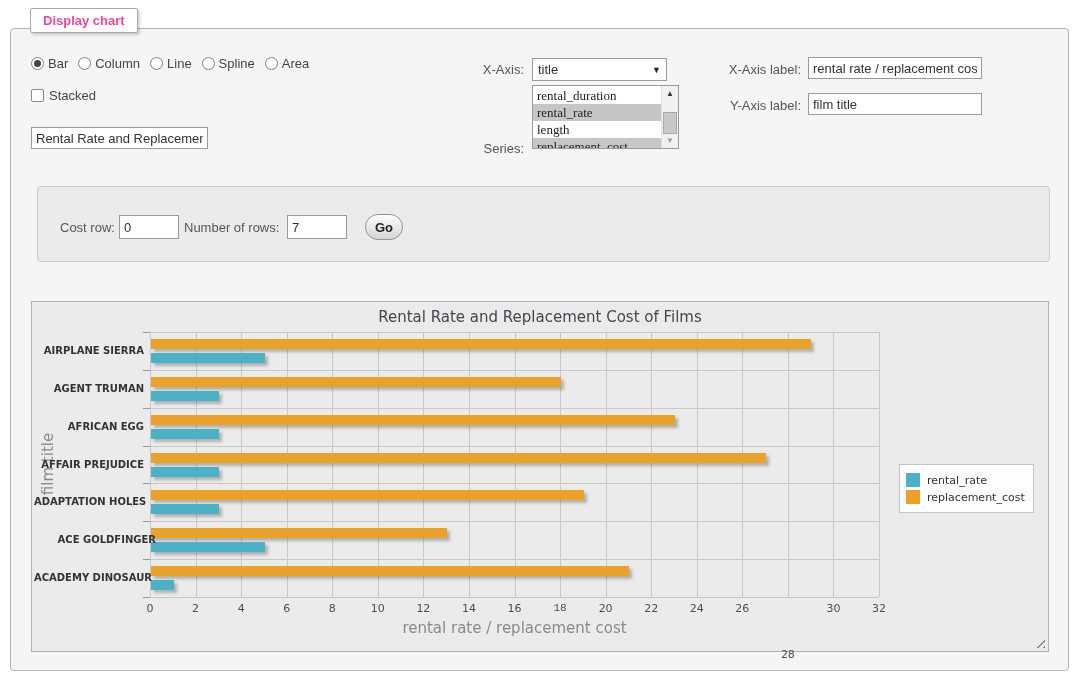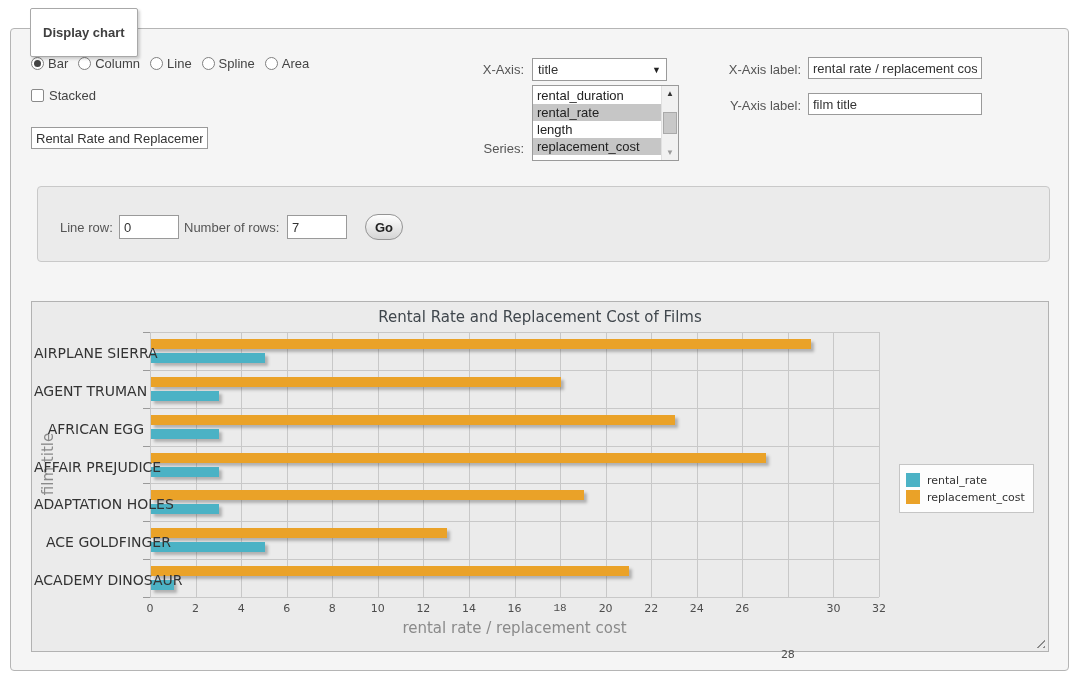--- a/index.html
+++ b/index.html
@@ -8,21 +8,21 @@
     width:1081px; height:681px; position:relative; overflow:hidden;
     background:#ffffff; font-family:"Liberation Sans", sans-serif; font-size:13px; color:#444;
   }
   .fieldset {
     position:absolute; left:10px; top:28px; width:1059px; height:643px;
     border:1px solid #b5b5b5; border-radius:4px; background:#f5f5f5;
   }
   .legendbox {
     position:absolute; left:30px; top:8px; z-index:3;
     background:#ffffff; border:1px solid #a8a8a8; border-radius:2px;
-    padding:16px 12px; font-weight:bold; font-size:13px; color:#404040;
+    padding:4px 12px; font-weight:bold; font-size:13px; color:#ec4899;
     box-shadow:2px 2px 3px rgba(0,0,0,0.18);
   }
   .abs { position:absolute; }
   .flabel { color:#555; font-size:13px; white-space:nowrap; }
   .right { text-align:right; }
 
   
   .radio-item { display:inline-flex; align-items:center; margin-right:10px; cursor:default; }
   .radio {
     width:13px; height:13px; border-radius:50%; border:1px solid #808080; background:#fff;
@@ -86,21 +86,21 @@
   .chart-title {
     position:absolute; left:0; top:6px; width:100%; text-align:center;
     font-size:15px; color:#40474d;
   }
   .plot { position:absolute; left:118px; top:30px; width:729px; height:265px; }
   .gridline-v { position:absolute; top:0; width:1px; height:265px; background:#c8c8c8; }
   .gridline-h { position:absolute; left:0; width:729px; height:1px; background:#c8c8c8; }
   .ytick { position:absolute; width:7px; height:1px; background:#9a9a9a; }
   .bar { position:absolute; box-shadow:3px 3px 3px rgba(70,70,70,0.35); }
   .cat-label {
-    position:absolute; width:110px; text-align:right; font-size:14px; font-weight:400;
+    position:absolute; width:110px; text-align:right; font-size:10px; font-weight:700;
     color:#333; white-space:nowrap;
   }
   .xtick-label { position:absolute; width:30px; text-align:center; font-size:11px; color:#4d4d4d; }
   .xaxis-title {
     position:absolute; left:118px; top:317px; width:729px; text-align:center;
     font-size:15px; color:#8a8a8a;
   }
   .yaxis-title {
     position:absolute; left:16px; top:162px; transform:translate(-50%,-50%) rotate(-90deg);
     font-size:15px; color:#8a8a8a; white-space:nowrap;
@@ -147,21 +147,21 @@
   </div>
 
   <input class="txt abs" style="left: 20px; top: 98px; width: 177px;" value="Rental Rate and Replacement Cost of Films">
 
   <div class="abs flabel right" style="left:380px; top:33px; width:133px;">X-Axis:</div>
   <div class="selectbox abs" style="left:521px; top:29px; width:135px;">
     <span>title</span>
     <span class="arrow">▼</span>
   </div>
 
-  <div class="listbox abs" style="left:521px; top:56px; width:147px; height:76px;">
+  <div class="listbox abs" style="left:521px; top:56px; width:147px; height:64px;font-family:Liberation Serif, serif;">
     <div class="opts">
         <div class="opt">rental_duration</div>
         <div class="opt selected">rental_rate</div>
         <div class="opt">length</div>
         <div class="opt selected">replacement_cost</div>
       </div>
     <div class="scrollbar">
       <div class="btn up">▲</div>
       <div class="thumb"></div>
       <div class="btn down">▼</div>
@@ -169,21 +169,21 @@
   </div>
   <div class="abs flabel right" style="left:380px; top:112px; width:133px;">Series:</div>
 
   <div class="abs flabel right" style="left:650px; top:33px; width:140px;">X-Axis label:</div>
   <input class="txt abs" style="left: 797px; top: 28px; width: 174px;" value="rental rate / replacement cost">
 
   <div class="abs flabel right" style="left:650px; top:69px; width:140px;">Y-Axis label:</div>
   <input class="txt abs" style="left: 797px; top: 64px; width: 174px;" value="film title">
 
   <div class="rows-panel">
-    <div class="abs flabel" style="left:22px; top:33px;">Line row:</div>
+    <div class="abs flabel" style="left:22px; top:33px;">Cost row:</div>
     <div class="abs" style="left:81px; top:28px;">
       <input class="txt" style="width: 60px; height: 24px;" value="0">
     </div>
     <div class="abs flabel" style="left:146px; top:33px;">Number of rows:</div>
     <div class="abs" style="left:249px; top:28px;">
       <input class="txt" style="width: 60px; height: 24px;" value="7">
     </div>
     <button class="go-btn">Go</button>
   </div>
 

